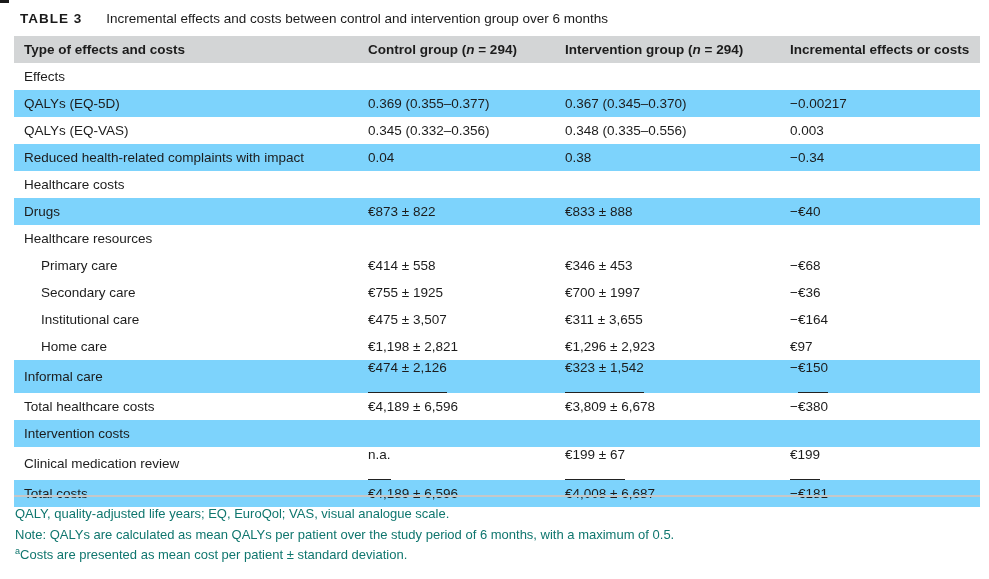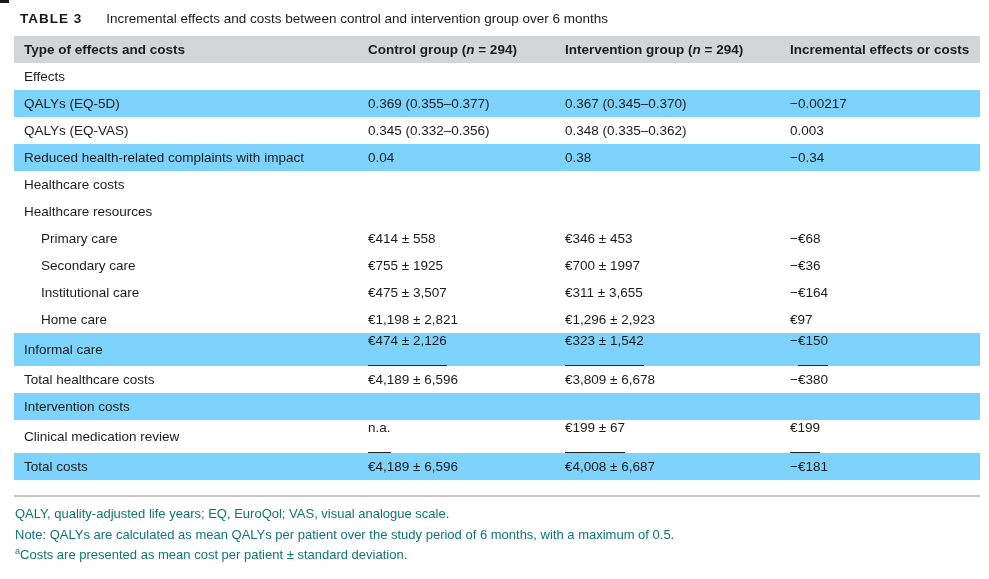--- a/index.html
+++ b/index.html
@@ -123,34 +123,40 @@
         </tr>
         <tr class="shaded">
           <td><span>QALYs (EQ-5D)</span></td>
           <td><span>0.369 (0.355–0.377)</span></td>
           <td><span>0.367 (0.345–0.370)</span></td>
           <td><span>−0.00217</span></td>
         </tr>
         <tr class="">
           <td><span>QALYs (EQ-VAS)</span></td>
           <td><span>0.345 (0.332–0.356)</span></td>
-          <td><span>0.348 (0.335–0.362)</span></td>
+          <td><span>0.348 (0.335–0.556)</span></td>
           <td><span>0.003</span></td>
         </tr>
         <tr class="shaded">
           <td><span>Reduced health-related complaints with impact</span></td>
           <td><span>0.04</span></td>
           <td><span>0.38</span></td>
           <td><span>−0.34</span></td>
         </tr>
         <tr class="">
           <td><span>Healthcare costs</span></td>
           <td></td>
           <td></td>
           <td></td>
+        </tr>
+        <tr class="shaded">
+          <td><span>Drugs</span></td>
+          <td><span>€873 ± 822</span></td>
+          <td><span>€833 ± 888</span></td>
+          <td><span>−€40</span></td>
         </tr>
         <tr class="">
           <td><span>Healthcare resources</span></td>
           <td></td>
           <td></td>
           <td></td>
         </tr>
         <tr class="indent">
           <td><span>Primary care</span></td>
           <td><span>€414 ± 558</span></td>

